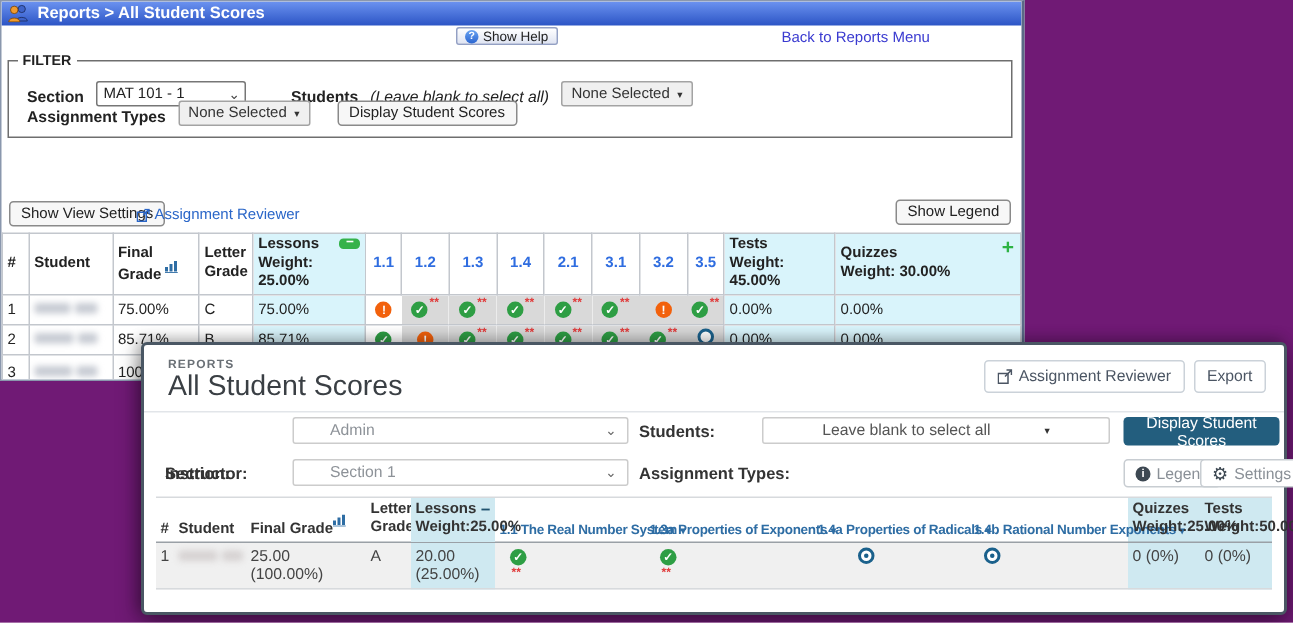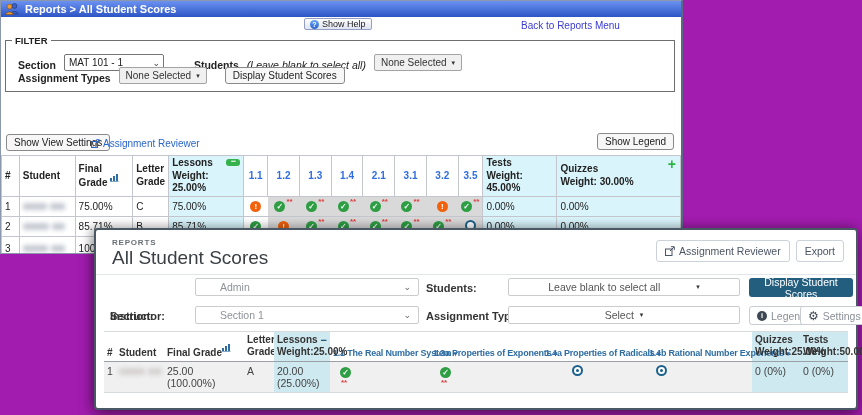--- a/index.html
+++ b/index.html
@@ -1,17 +1,17 @@
 <!DOCTYPE html>
 <html><head>
 <meta charset="utf-8">
 <style>
   * { margin:0; padding:0; box-sizing:border-box; }
   body { font-family:"Liberation Sans", sans-serif; background:#fff; }
-  .stage { position:relative; width:862px; height:415px; background:#a21caf; overflow:hidden; }
+  .stage { position:relative; width:862px; height:415px; background:#701a75; overflow:hidden; }
 
   
   .bw { position:absolute; left:0; top:0; width:683px; height:254px; background:#fff;
         border:1px solid #8a97ad; border-right:2px solid #5a6a85; overflow:hidden; font-size:10px; color:#222; }
   .bw-titlebar { position:absolute; left:0; top:0; width:100%; height:16px;
         background:linear-gradient(#6b92f0,#2c55c5); display:flex; align-items:center; gap:5px; padding-left:4px; }
   .bw-title { color:#fff; font-weight:bold; font-size:11px; }
   .help-btn { position:absolute; left:303px; top:17px; height:12px; display:inline-flex; align-items:center; gap:3px;
         padding:0 5px; background:linear-gradient(#ffffff,#dfe4f2); border:1px solid #93a0c4; border-radius:2px;
         font-size:9px; color:#222; cursor:pointer; }
@@ -353,24 +353,20 @@
       <span class="caret">▾</span>
     </span>
     <button class="primary-btn">Display Student Scores</button>
 
     <span class="fw-lbl" style="left:14px; top:80px;">Section:</span>
     <span class="fw-sel l" style="left:99px; top:76px; width:224px;">
       <span>Section 1</span>
       <span class="chev">⌄</span>
     </span>
     <span class="fw-lbl" style="left:330px; top:80px;">Assignment Types:</span>
-    <span class="fw-sel c" style="left:412px; top:76px; width:232px;">
-      <span>Select</span>
-      <span class="caret">▾</span>
-    </span>
     <button class="mini-btn" style="left:653px;">
       <span class="iic">i</span>
       <span>Legend</span>
     </button>
     <button class="mini-btn" style="left:704px;">
       <span class="gear">⚙</span>
       <span>Settings</span>
     </button>
 
     <table class="ft">

